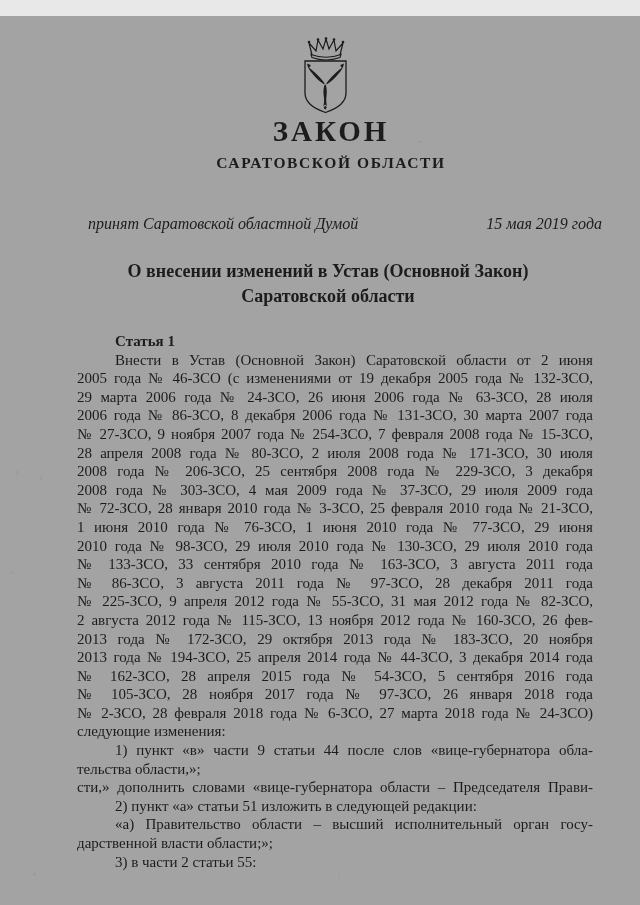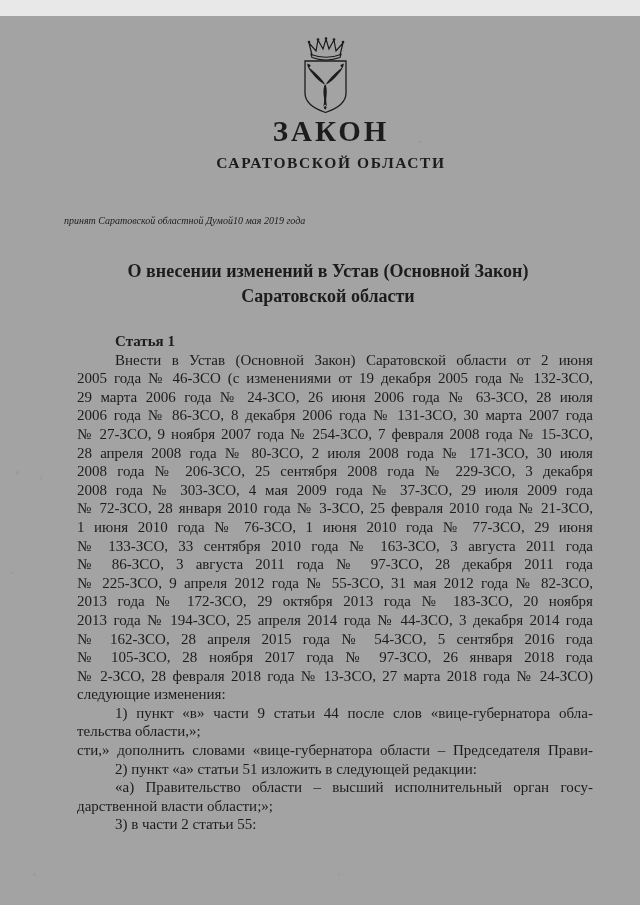--- a/index.html
+++ b/index.html
@@ -39,26 +39,26 @@
     width: 100%;
     text-align: center;
     transform: translateX(11px);
     font-size: 15.5px;
     font-weight: bold;
     letter-spacing: 1.6px;
   }
   .adopted-row {
     position: absolute;
     top: 199px;
-    left: 64px;
+    left: 88px;
     width: 514px;
     display: flex;
-    justify-content: flex-start;
+    justify-content: space-between;
     font-style: italic;
-    font-size: 10px;
+    font-size: 16px;
   }
   .doc-title {
     position: absolute;
     top: 243px;
     left: 0;
     width: 100%;
     transform: translateX(8px);
     text-align: center;
     font-size: 18px;
     font-weight: bold;
@@ -122,48 +122,50 @@
       <path d="M28.3,51.5 C27.2,55.5 27.3,59.5 27.9,63 C28.3,66 28.2,69 27.4,72.2 L29.2,70.6 L31,72.2 C30.2,69 30.1,66 30.4,63 C30.9,59.5 31,55.5 30,51.5 C29.6,50.3 28.7,50.3 28.3,51.5 Z"></path>
       <path d="M27.6,73.5 L29.2,71.8 L30.8,73.5 L29.2,75.8 Z"></path>
     </g>
   </svg>
 
   <div class="law-word">ЗАКОН</div>
   <div class="region-line">САРАТОВСКОЙ ОБЛАСТИ</div>
 
   <div class="adopted-row">
     <span>принят Саратовской областной Думой</span>
-    <span>10 мая 2019 года</span>
+    <span>15 мая 2019 года</span>
   </div>
 
   <div class="doc-title">
     <div>О внесении изменений в Устав (Основной Закон)</div>
     <div>Саратовской области</div>
   </div>
 
   <div class="body-text">
       <div class="bl ind hd">Статья 1</div>
       <div class="bl j ind">Внести в Устав (Основной Закон) Саратовской области от 2 июня</div>
       <div class="bl j">2005 года № 46-ЗСО (с изменениями от 19 декабря 2005 года № 132-ЗСО,</div>
       <div class="bl j">29 марта 2006 года № 24-ЗСО, 26 июня 2006 года № 63-ЗСО, 28 июля</div>
       <div class="bl j">2006 года № 86-ЗСО, 8 декабря 2006 года № 131-ЗСО, 30 марта 2007 года</div>
       <div class="bl j">№ 27-ЗСО, 9 ноября 2007 года № 254-ЗСО, 7 февраля 2008 года № 15-ЗСО,</div>
       <div class="bl j">28 апреля 2008 года № 80-ЗСО, 2 июля 2008 года № 171-ЗСО, 30 июля</div>
       <div class="bl j">2008 года № 206-ЗСО, 25 сентября 2008 года № 229-ЗСО, 3 декабря</div>
       <div class="bl j">2008 года № 303-ЗСО, 4 мая 2009 года № 37-ЗСО, 29 июля 2009 года</div>
       <div class="bl j">№ 72-ЗСО, 28 января 2010 года № 3-ЗСО, 25 февраля 2010 года № 21-ЗСО,</div>
       <div class="bl j">1 июня 2010 года № 76-ЗСО, 1 июня 2010 года № 77-ЗСО, 29 июня</div>
+      <div class="bl j">2010 года № 98-ЗСО, 29 июля 2010 года № 130-ЗСО, 29 июля 2010 года</div>
       <div class="bl j">№ 133-ЗСО, 33 сентября 2010 года № 163-ЗСО, 3 августа 2011 года</div>
       <div class="bl j">№ 86-ЗСО, 3 августа 2011 года № 97-ЗСО, 28 декабря 2011 года</div>
       <div class="bl j">№ 225-ЗСО, 9 апреля 2012 года № 55-ЗСО, 31 мая 2012 года № 82-ЗСО,</div>
+      <div class="bl j">2 августа 2012 года № 115-ЗСО, 13 ноября 2012 года № 160-ЗСО, 26 фев-</div>
       <div class="bl j">2013 года № 172-ЗСО, 29 октября 2013 года № 183-ЗСО, 20 ноября</div>
       <div class="bl j">2013 года № 194-ЗСО, 25 апреля 2014 года № 44-ЗСО, 3 декабря 2014 года</div>
       <div class="bl j">№ 162-ЗСО, 28 апреля 2015 года № 54-ЗСО, 5 сентября 2016 года</div>
       <div class="bl j">№ 105-ЗСО, 28 ноября 2017 года № 97-ЗСО, 26 января 2018 года</div>
-      <div class="bl j">№ 2-ЗСО, 28 февраля 2018 года № 13-ЗСО, 27 марта 2018 года № 24-ЗСО)</div>
+      <div class="bl j">№ 2-ЗСО, 28 февраля 2018 года № 6-ЗСО, 27 марта 2018 года № 24-ЗСО)</div>
       <div class="bl">следующие изменения:</div>
       <div class="bl j ind">1) пункт «в» части 9 статьи 44 после слов «вице-губернатора обла-</div>
       <div class="bl">тельства области,»;</div>
       <div class="bl j">сти,» дополнить словами «вице-губернатора области – Председателя Прави-</div>
       <div class="bl ind">2) пункт «а» статьи 51 изложить в следующей редакции:</div>
       <div class="bl j ind">«а) Правительство области – высший исполнительный орган госу-</div>
       <div class="bl">дарственной власти области;»;</div>
       <div class="bl ind">3) в части 2 статьи 55:</div>
     </div>
 

